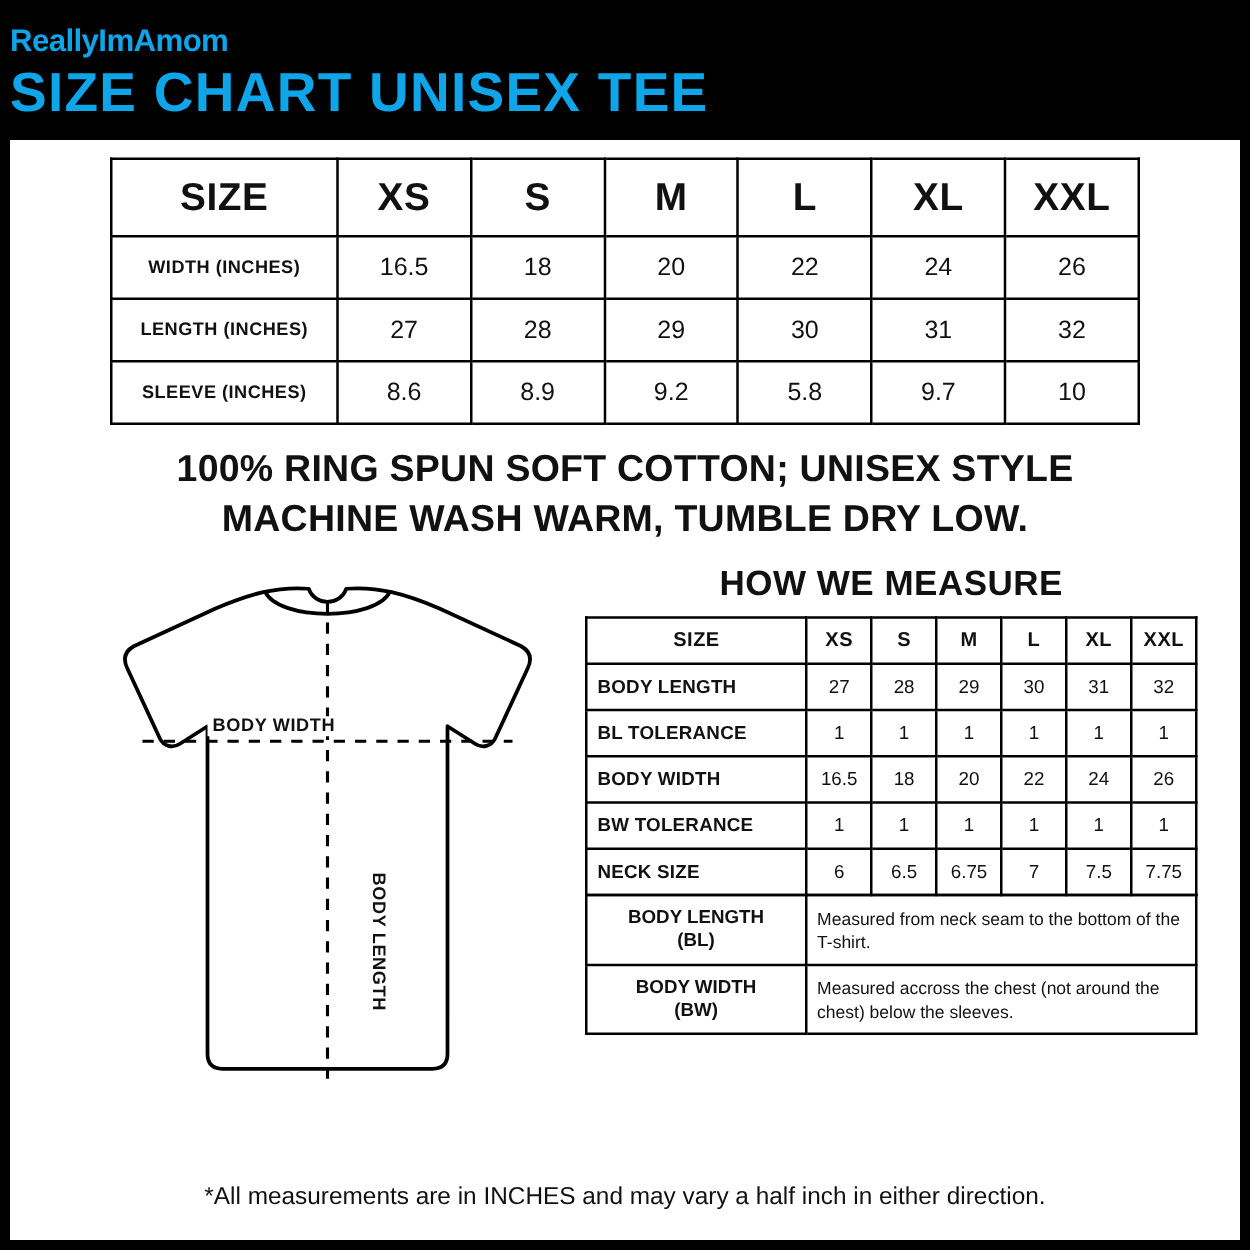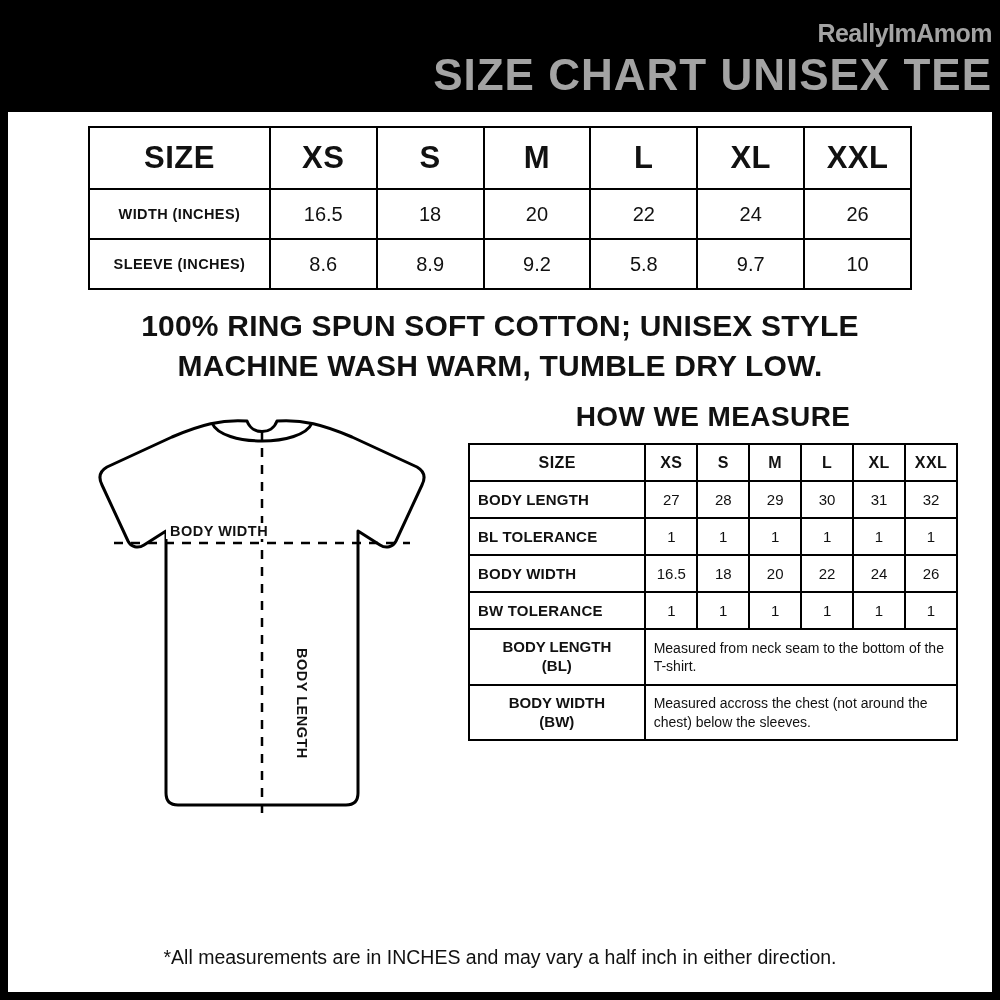--- a/index.html
+++ b/index.html
@@ -20,23 +20,23 @@
   .sheet {
     position: relative;
     width: 984px; height: 984px;
     background: #ffffff;
     overflow: hidden;
   }
 
   
   .header {
     background: #000000;
-    color: #a3a3a3;
+    color: #0ea5e9;
     padding: 10px 0 14px 0;
-    text-align: right;
+    text-align: left;
   }
   .brand {
     font-size: 25px;
     font-weight: bold;
     letter-spacing: -0.5px;
     line-height: 1.2;
   }
   .title {
     font-size: 44px;
     font-weight: bold;
@@ -225,20 +225,29 @@
           <tr>
             <th class="col-first">WIDTH (INCHES)</th>
             <td>16.5</td>
             <td>18</td>
             <td>20</td>
             <td>22</td>
             <td>24</td>
             <td>26</td>
           </tr>
           <tr>
+            <th class="col-first">LENGTH (INCHES)</th>
+            <td>27</td>
+            <td>28</td>
+            <td>29</td>
+            <td>30</td>
+            <td>31</td>
+            <td>32</td>
+          </tr>
+          <tr>
             <th class="col-first">SLEEVE (INCHES)</th>
             <td>8.6</td>
             <td>8.9</td>
             <td>9.2</td>
             <td>5.8</td>
             <td>9.7</td>
             <td>10</td>
           </tr>
         </tbody>
       </table>
@@ -309,20 +318,29 @@
             </tr>
             <tr>
               <th>BW TOLERANCE</th>
               <td>1</td>
               <td>1</td>
               <td>1</td>
               <td>1</td>
               <td>1</td>
               <td>1</td>
             </tr>
+            <tr>
+              <th>NECK SIZE</th>
+              <td>6</td>
+              <td>6.5</td>
+              <td>6.75</td>
+              <td>7</td>
+              <td>7.5</td>
+              <td>7.75</td>
+            </tr>
           </tbody>
         </table>
 
         <table class="defs">
           <tbody>
             <tr>
               <td class="def-term">
                 <div>BODY LENGTH</div>
                 <div>(BL)</div>
               </td>

